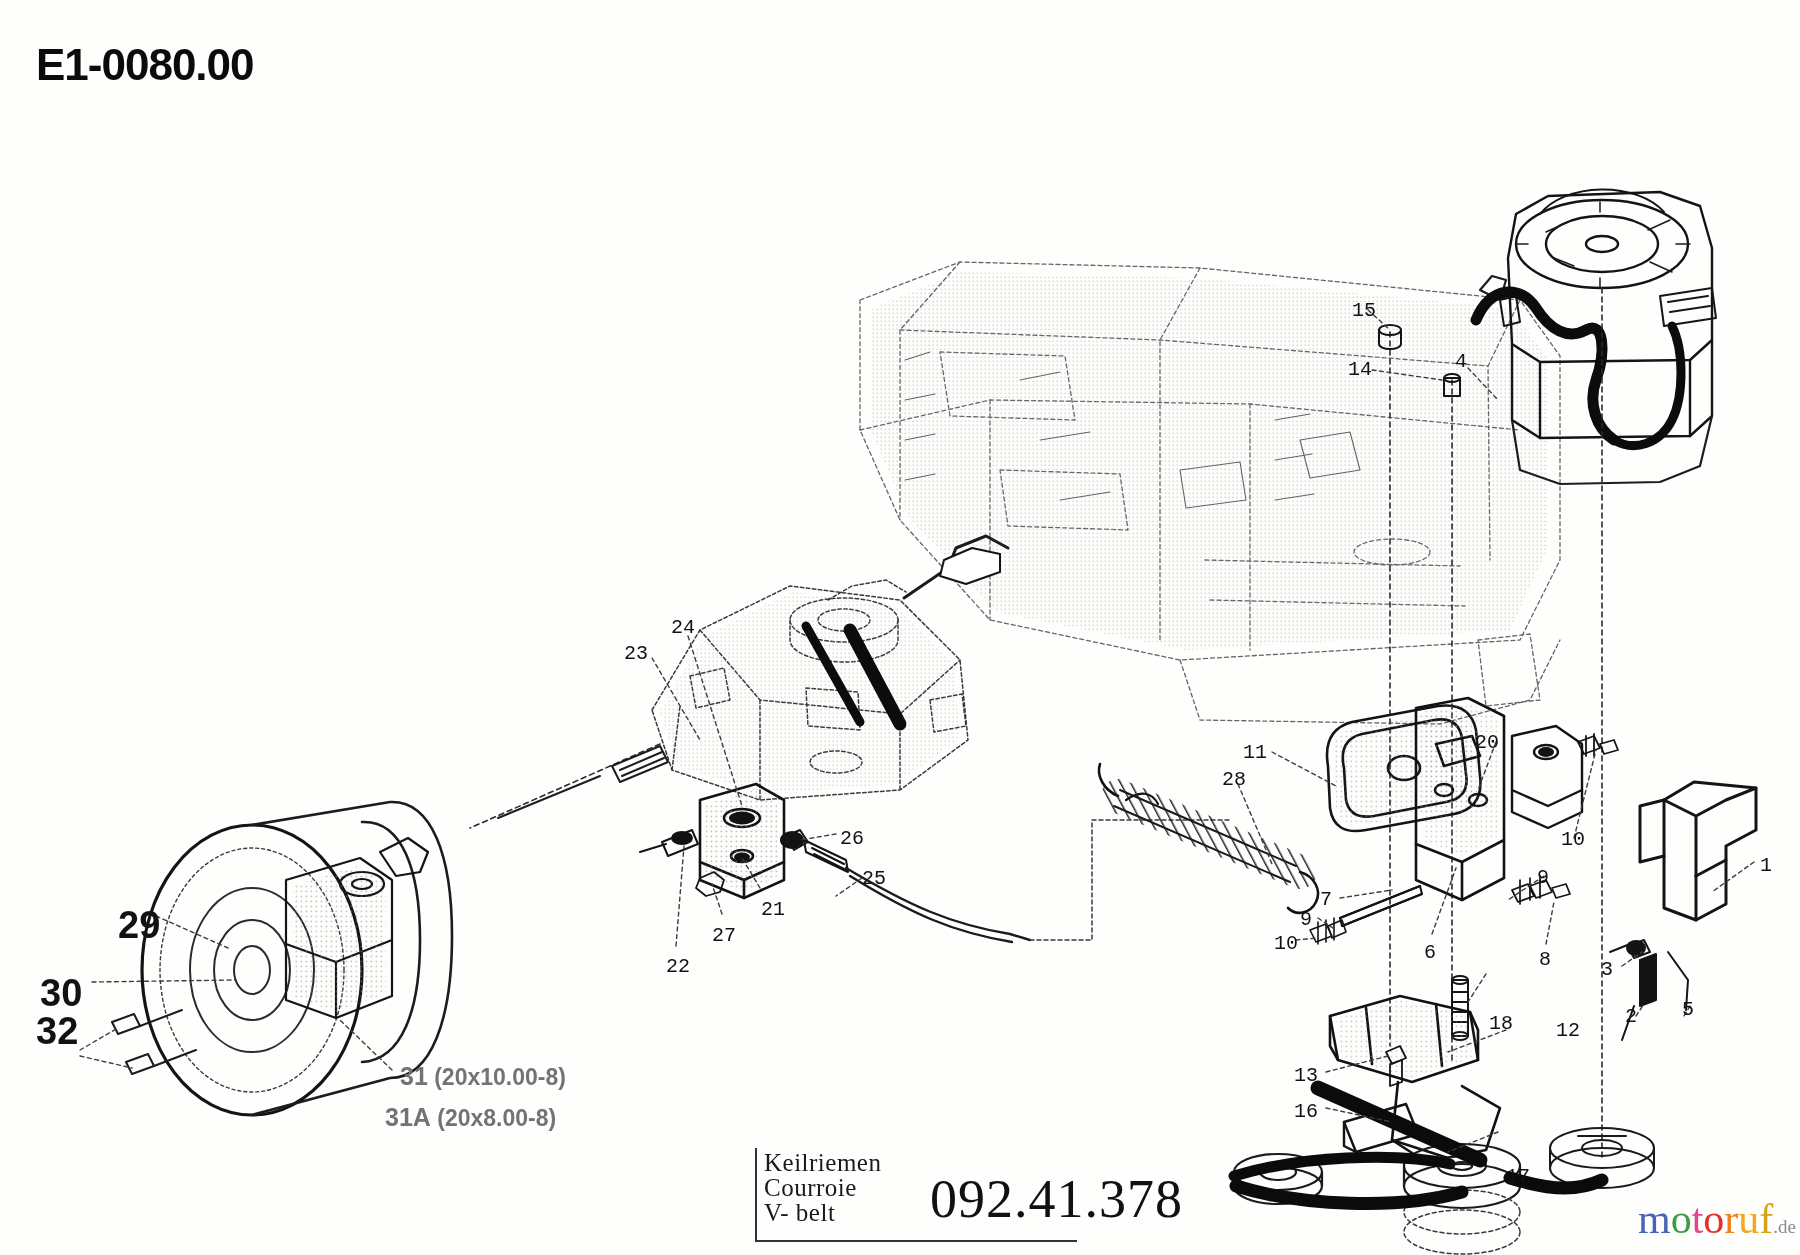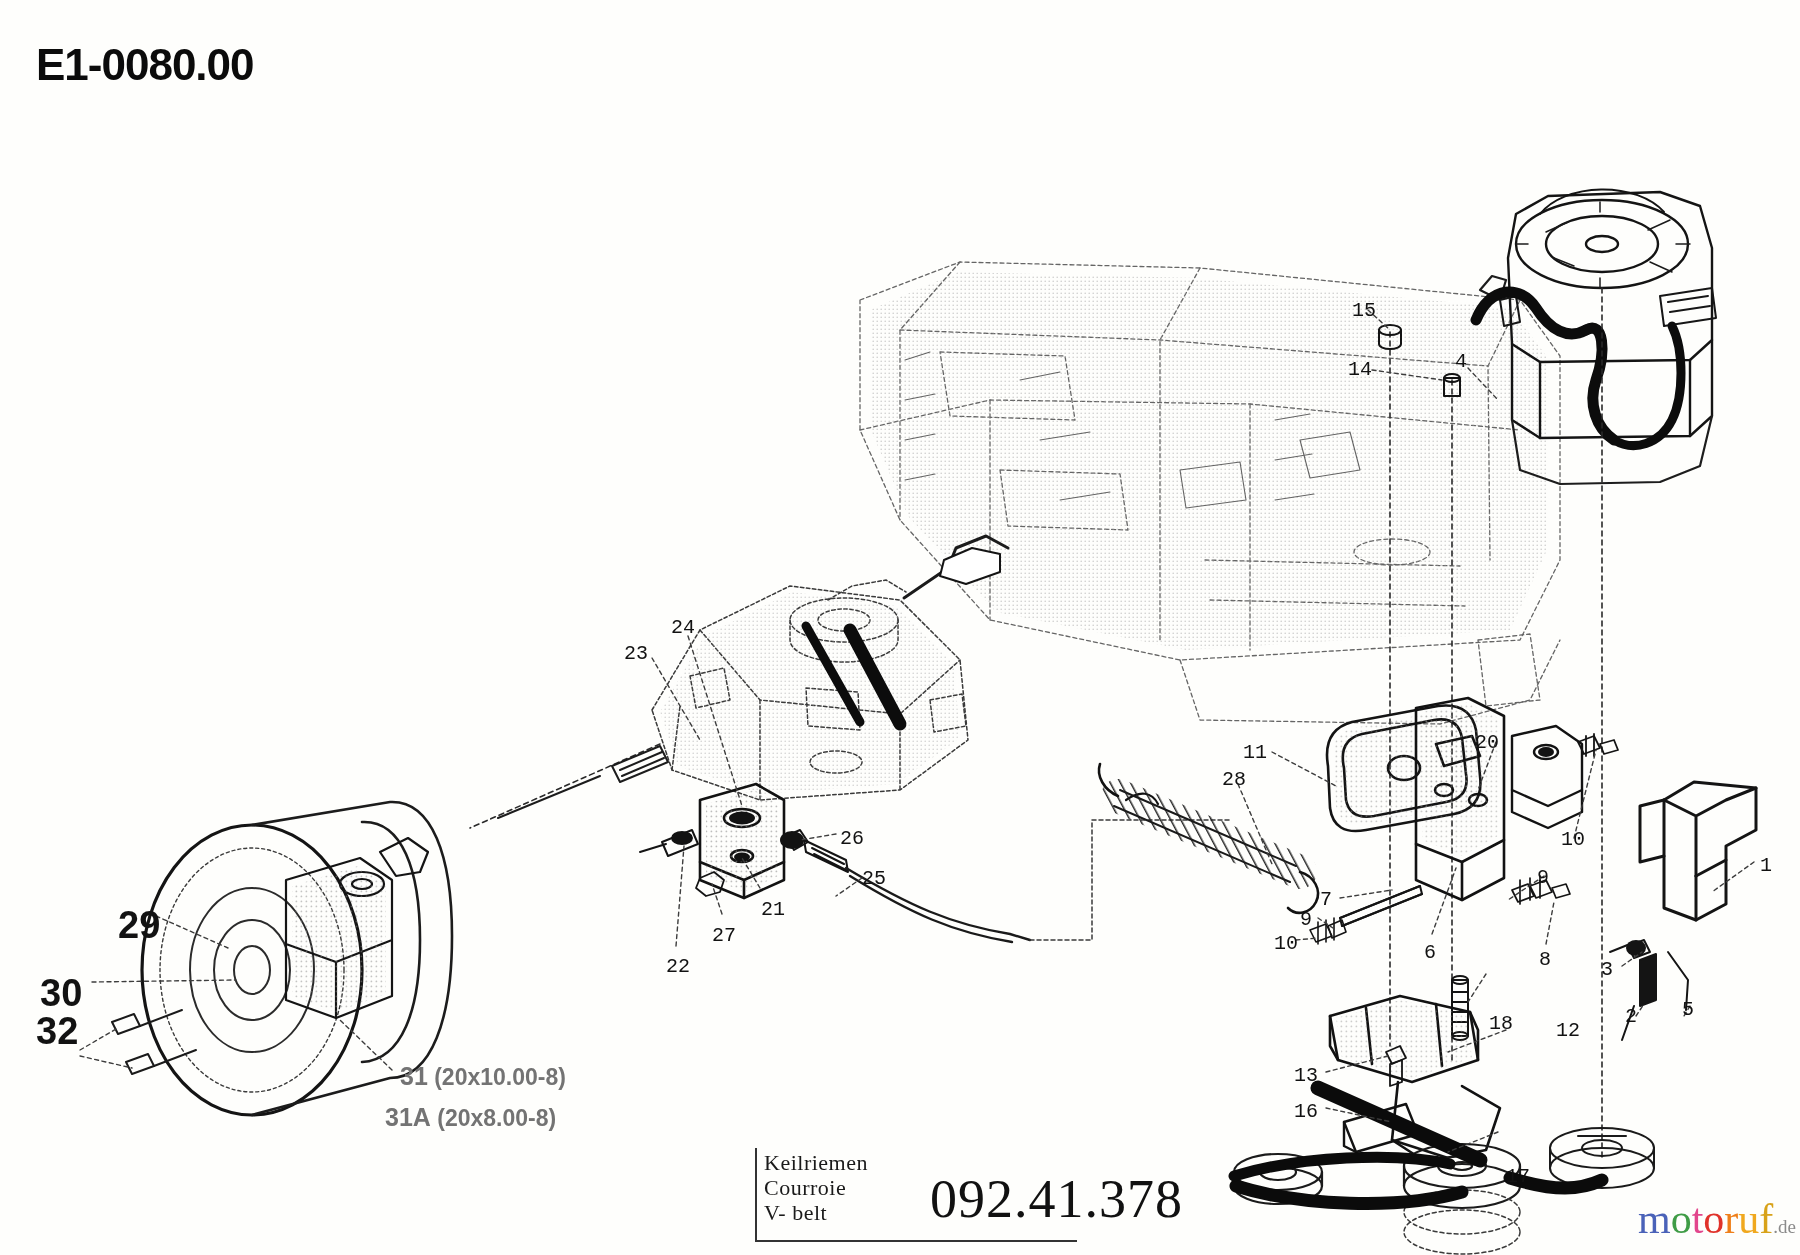--- a/index.html
+++ b/index.html
@@ -12,21 +12,21 @@
          letter-spacing:-1px;color:#0b0b0b;font-family:"Liberation Sans",sans-serif;}
   .cal{position:absolute;font-family:Liberation Mono, monospace;font-size:20px;
        color:#121212;white-space:nowrap;line-height:1;}
   .cal.bold{font-weight:bold;font-size:38px;font-family:"Liberation Sans",sans-serif;}
   .tirespec{position:absolute;font-family:"Liberation Sans",sans-serif;
             font-size:23px;font-weight:bold;color:#737373;white-space:nowrap;}
   .tirespec .num{font-size:25px;}
   .beltbox{position:absolute;left:755px;top:1148px;width:320px;height:92px;
            border-left:2px solid #333;border-bottom:2px solid #333;}
   .beltwords{position:absolute;left:764px;top:1150px;font-family:"Liberation Serif",serif;
-             font-size:22px;line-height:25px;color:#1a1a1a;letter-spacing:.5px;}
+             font-size:25px;line-height:25px;color:#1a1a1a;letter-spacing:.5px;}
   .beltnum{position:absolute;left:930px;top:1168px;font-family:"Liberation Serif",serif;
            font-size:54px;color:#111;letter-spacing:1px;white-space:nowrap;}
   .wm{position:absolute;left:1638px;top:1198px;font-family:"Liberation Serif",serif;
       font-size:42px;line-height:1;white-space:nowrap;}
   .wm span{font-weight:normal;}
   .wm .de{font-size:19px;color:#8b8b8b;}
 </style>
 </head>
 <body>
 

